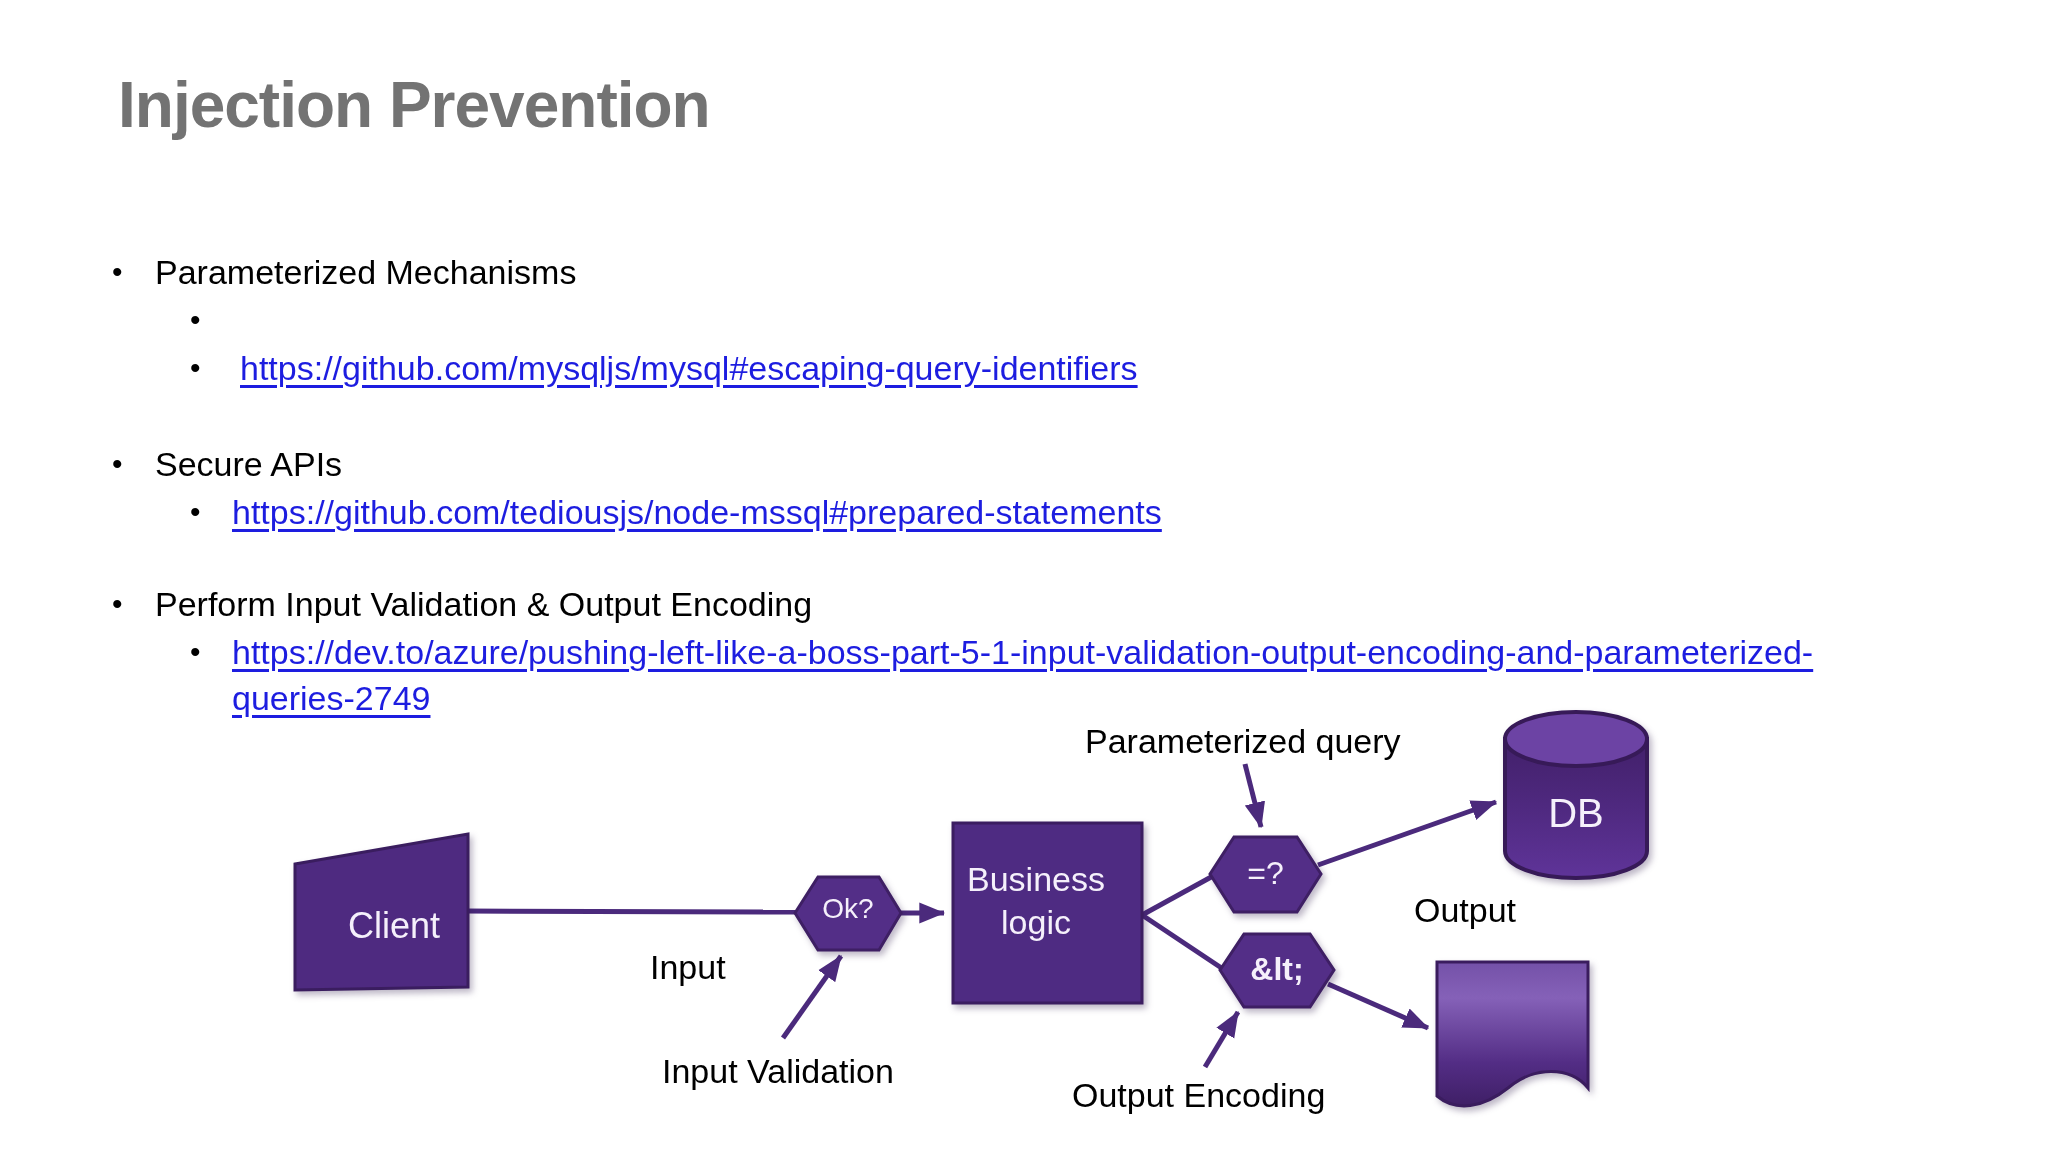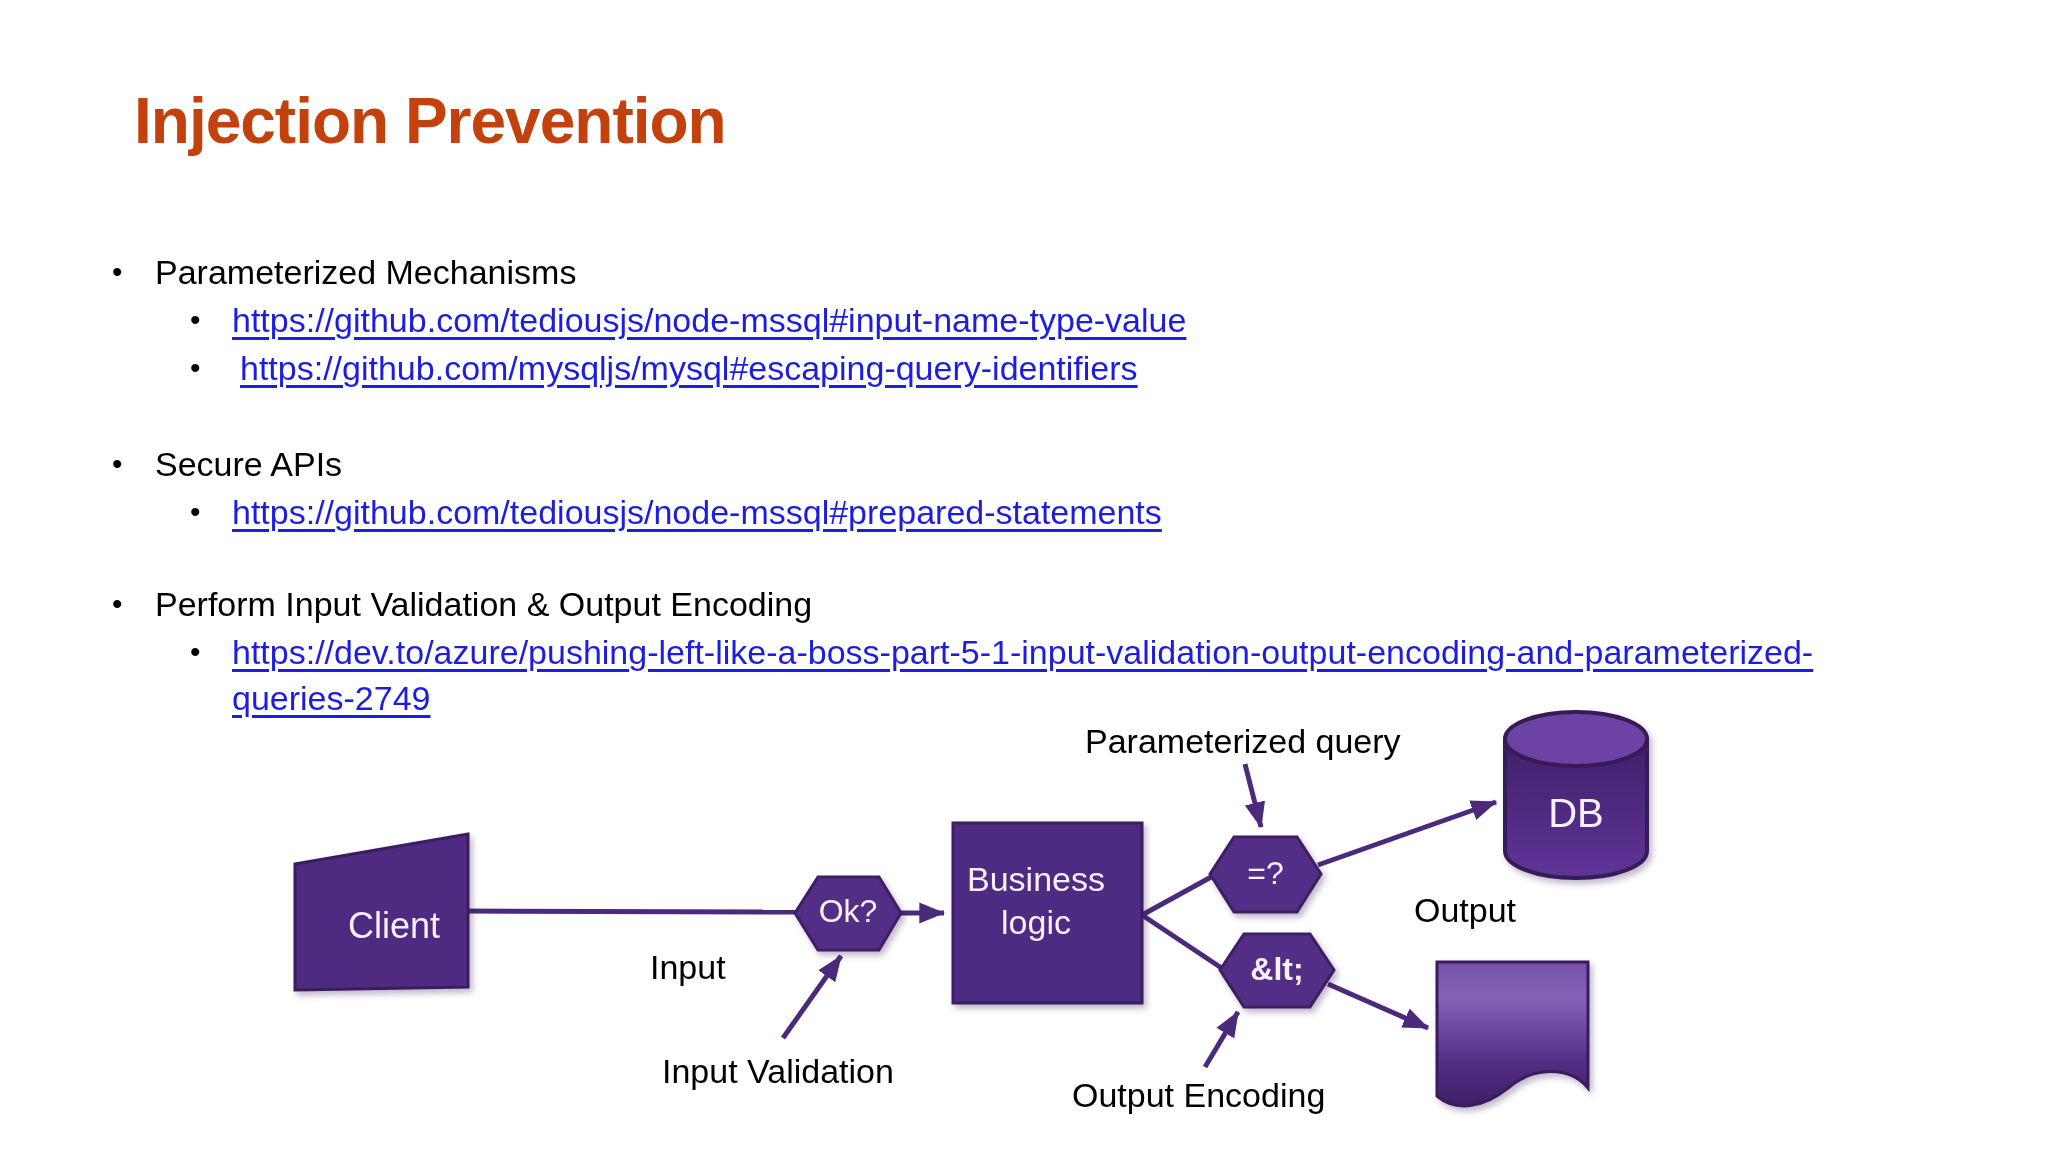--- a/index.html
+++ b/index.html
@@ -1,21 +1,21 @@
 <!DOCTYPE html>
 <html><head>
 <meta charset="utf-8">
 <style>
   html, body { margin:0; padding:0; }
   body { width:2048px; height:1152px; background:#ffffff;
          font-family:"Liberation Sans", sans-serif; }
   .slide { position:relative; width:2048px; height:1152px; background:#ffffff; overflow:hidden; }
 
-  .title { position:absolute; left:118px; top:68px; margin:16px;
-           font-size:64px; font-weight:bold; color:#c2410c; letter-spacing:-1px; }
+  .title { position:absolute; left:118px; top:68px; margin:0;
+           font-size:64px; font-weight:bold; color:#737373; letter-spacing:-1px; }
 
   .dot  { position:absolute; font-size:30px; color:#000; line-height:40px; }
   .txt  { position:absolute; font-size:34px; color:#000; line-height:40px; white-space:nowrap; }
   a.link{ position:absolute; font-size:34px; line-height:40px; color:#1d1de0;
           text-decoration:underline; text-underline-offset:5px; white-space:nowrap; cursor:pointer; }
 
   .diagram-svg { position:absolute; left:0; top:690px; width:2048px; height:462px; }
   .shape   { filter:drop-shadow(3px 4px 3px rgba(40,20,70,0.30)); }
   .conn    { stroke:#4b2a7c; stroke-width:5; fill:none; }
 
@@ -26,21 +26,20 @@
 <body>
 
 <div class="slide">
 
   <h1 class="title">Injection Prevention</h1>
 
   <div class="dot" style="left:112px; top:252px;">•</div>
   <div class="txt" style="left:155px; top:252px;">Parameterized Mechanisms</div>
 
   <div class="dot" style="left:190px; top:300px;">•</div>
-  <a class="link" style="left:232px; top:300px;">https://github.com/tediousjs/node-mssql#input-name-type-value</a>
 
   <div class="dot" style="left:190px; top:348px;">•</div>
   <a class="link" style="left:240px; top:348px;">https://github.com/mysqljs/mysql#escaping-query-identifiers</a>
 
   <div class="dot" style="left:112px; top:444px;">•</div>
   <div class="txt" style="left:155px; top:444px;">Secure APIs</div>
 
   <div class="dot" style="left:190px; top:492px;">•</div>
   <a class="link" style="left:232px; top:492px;">https://github.com/tediousjs/node-mssql#prepared-statements</a>
 
@@ -88,21 +87,21 @@
 
     <g class="shape">
       <path d="M1505,739 v112 a71,27 0 0 0 142,0 v-112 z" fill="url(#gradDb)" stroke="#371a58" stroke-width="4"></path>
       <ellipse cx="1576" cy="739" rx="71" ry="27" fill="#6c43a4" stroke="#371a58" stroke-width="4"></ellipse>
     </g>
 
     <path class="shape" d="M1437,962 H1588 V1088 C1570,1066 1534,1066 1508,1088 C1483,1108 1456,1112 1437,1096 Z" fill="url(#gradDoc)" stroke="#3a1c5e" stroke-width="3"></path>
   </svg>
 
   <div class="node-label" style="left:295px; top:905px; width:198px; font-size:36px;">Client</div>
-  <div class="node-label" style="left:795px; top:893px; width:106px; font-size:32px;">Ok?</div>
+  <div class="node-label" style="left:795px; top:893px; width:106px; font-size:28px;">Ok?</div>
   <div class="node-label" style="left:953px; top:858px; width:166px; font-size:34px; line-height:43px;">
     <span style="display:block">Business</span>
     <span style="display:block">logic</span>
   </div>
   <div class="node-label" style="left:1210px; top:855px; width:111px; font-size:32px;">=?</div>
   <div class="node-label" style="left:1220px; top:951px; width:114px; font-size:32px;font-weight:bold;">&amp;lt;</div>
   <div class="node-label" style="left:1505px; top:791px; width:142px; font-size:40px;">DB</div>
 
   <div class="lbl" style="left:650px;  top:948px;">Input</div>
   <div class="lbl" style="left:662px;  top:1052px;">Input Validation</div>

